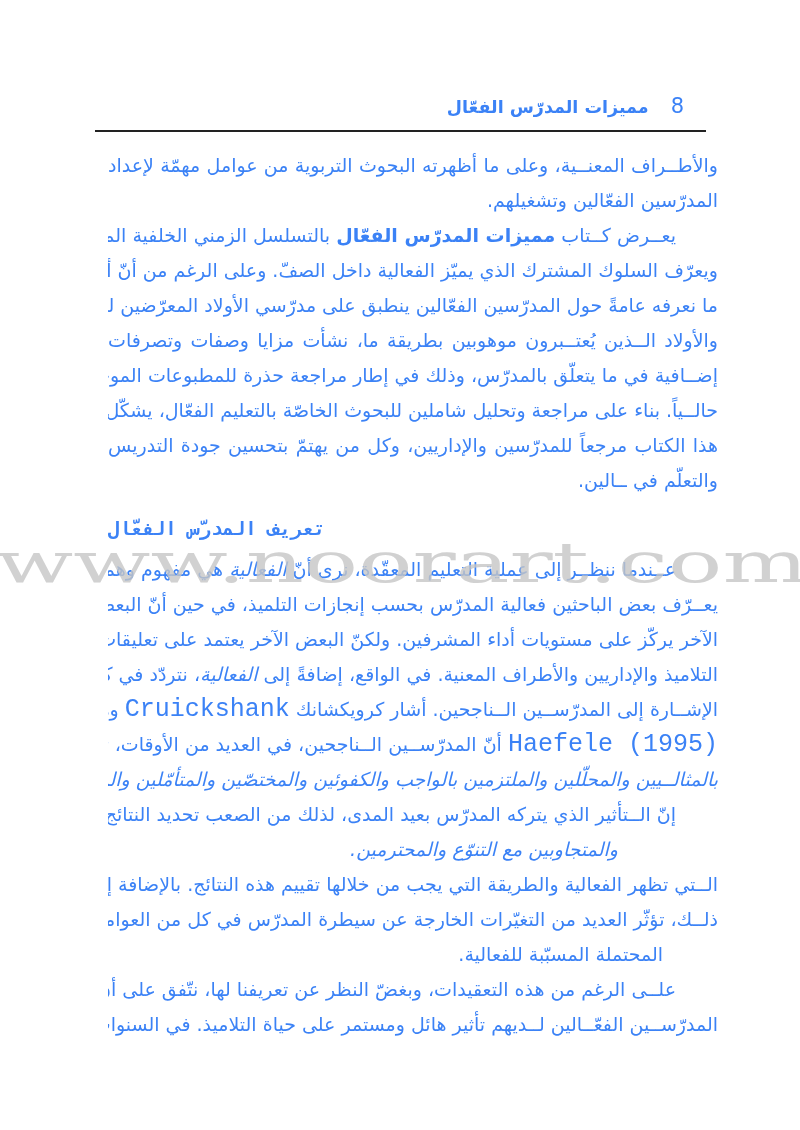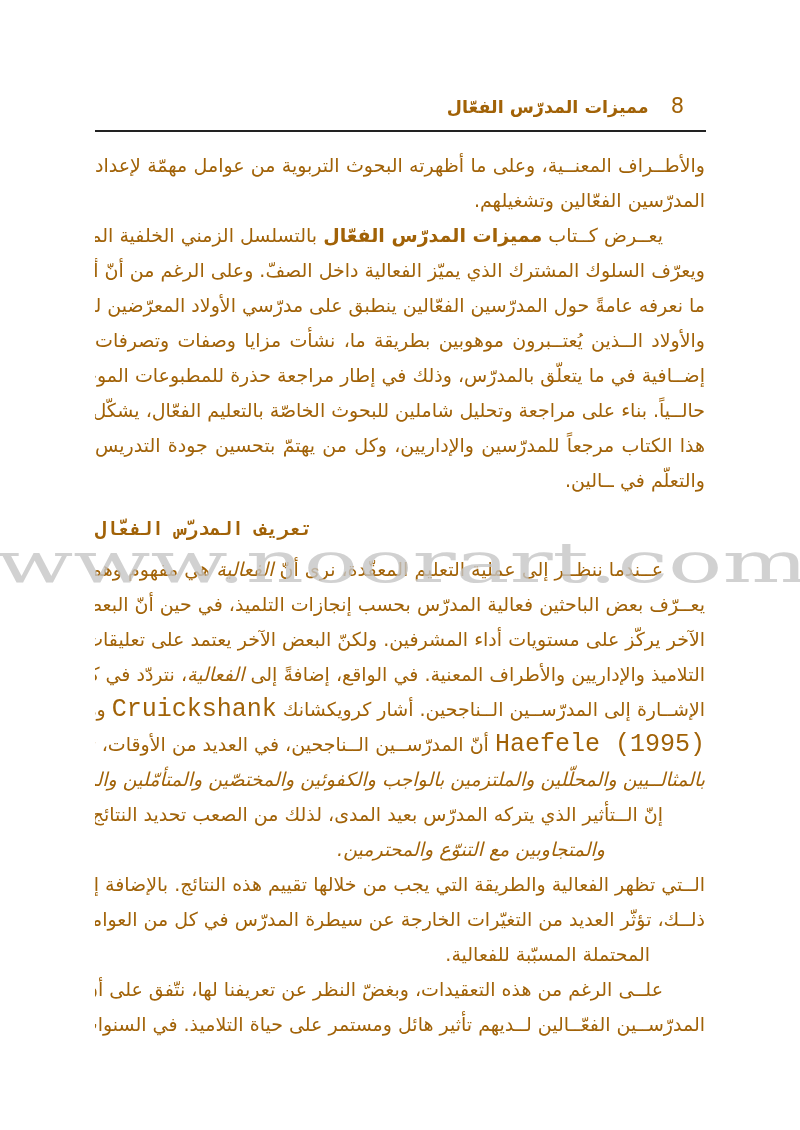--- a/index.html
+++ b/index.html
@@ -2,21 +2,21 @@
 <html lang="ar"><head>
 <meta charset="utf-8">
 <style>
   html,body{margin:0;padding:0;background:#e8e8e8;}
   .page{
     position:relative;
     width:800px;height:1130px;
     background:#ffffff;
     overflow:hidden;
     font-family:"DejaVu Sans",sans-serif;
-    color:#a16207;
+    color:#3b82f6;
   }
   
   .header{
     position:absolute;top:93px;right:116px;
     display:flex;align-items:baseline;gap:22px;
     direction:ltr;
   }
   .h-title{
     direction:rtl;
     font-weight:700;font-size:17.5px;line-height:26px;
@@ -31,21 +31,21 @@
   .watermark{
     position:absolute;left:0;top:520px;z-index:5;pointer-events:none;
   }
   .watermark text{
     font-family:"DejaVu Serif",serif;
     font-size:56px;
     fill-opacity:0.8;
   }
   
   .body{
-    position:absolute;top:148px;right:95px;width:610px;
+    position:absolute;top:148px;right:82px;width:610px;
     direction:rtl;
     font-size:19px;
   }
   .line{
     height:35px;line-height:35px;
     white-space:nowrap;overflow:hidden;
     text-align:justify;
     text-align-last:justify;
   }
   .line.end{

